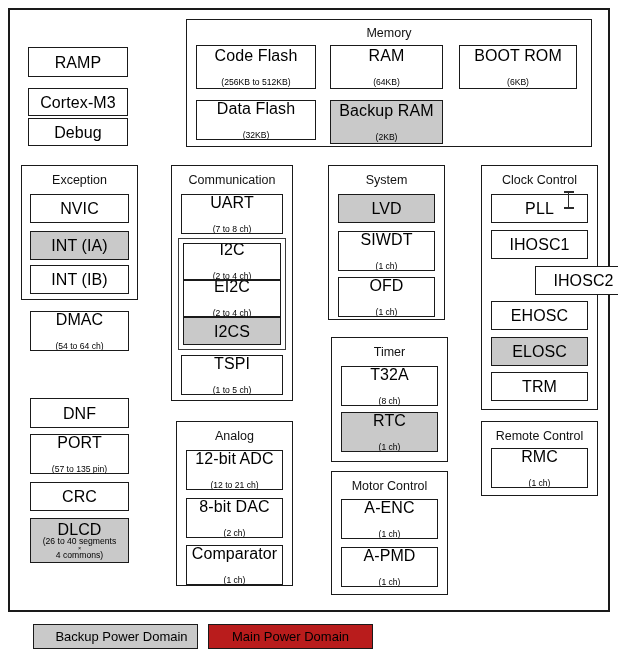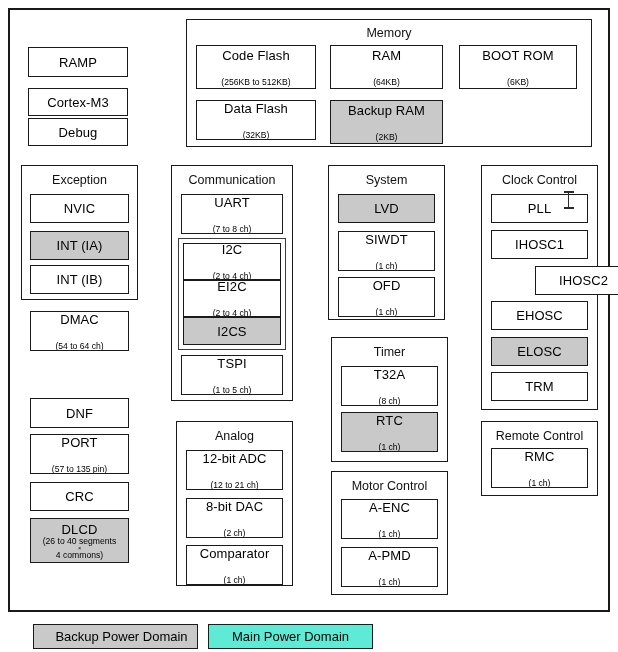--- a/index.html
+++ b/index.html
@@ -63,21 +63,21 @@
     flex-direction: column;
     align-items: center;
     justify-content: center;
     text-align: center;
     overflow: hidden;
   }
   .block.shaded {
     background: #c9c9c9;
   }
   .block .bt {
-    font-size: 13px;
+    font-size: 16px;
     line-height: 15px;
     letter-spacing: 0.1px;
     white-space: nowrap;
   }
   .block .bs {
     font-size: 8.6px;
     line-height: 10px;
     margin-top: 14px;
     white-space: nowrap;
   }
@@ -102,21 +102,21 @@
 
   
   .legend-item {
     position: absolute;
     border: 1.3px solid #1a1a1a;
     box-sizing: border-box;
     display: flex;
     align-items: center;
     justify-content: center;
     font-size: 13px;
-    background: #5eead4;
+    background: #b91c1c;
     white-space: nowrap;
   }
   .legend-item.shaded { background: #c9c9c9; }
 
   
   .cursor-ibeam {
     position: absolute;
     width: 11px;
     height: 20px;
     pointer-events: none;

